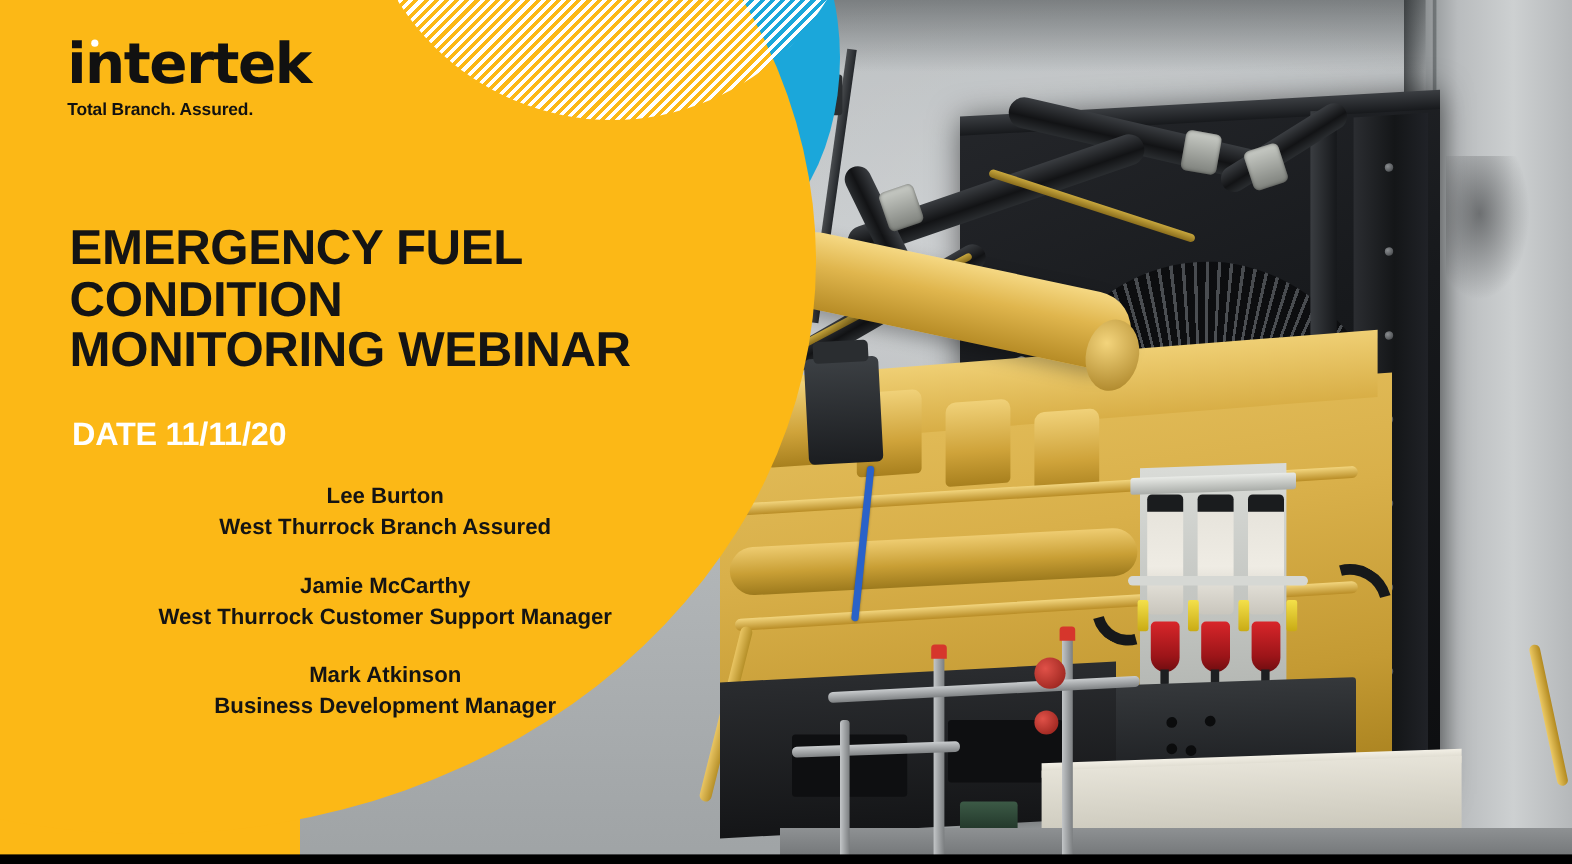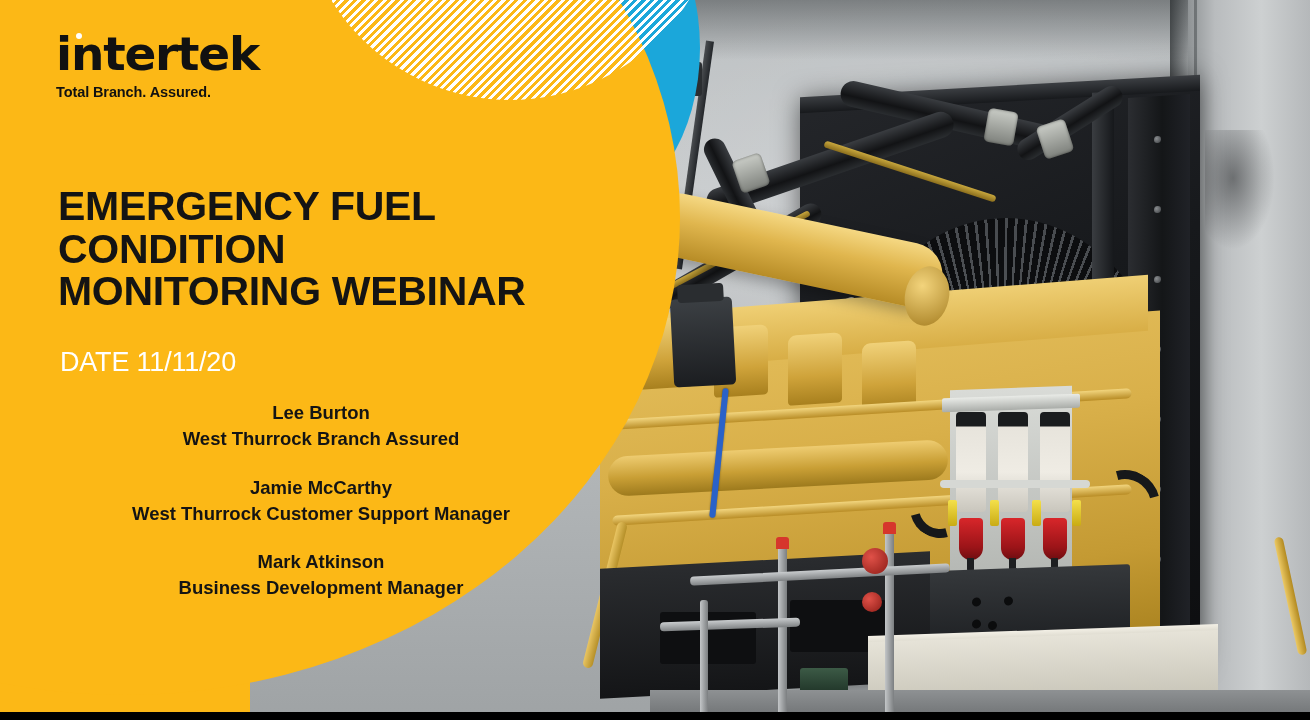--- a/index.html
+++ b/index.html
@@ -332,21 +332,21 @@
   .title{
     position:absolute; left:42px; top:185px; width:560px;
     font-size:41px; font-weight:bold; color:#141414;
     line-height:1.04; letter-spacing:-0.3px;
     font-family:"Liberation Sans", sans-serif;
   }
   .title span{ display:block; }
 
   .date{
     position:absolute; left:44px; top:347px;
-    font-size:27px; font-weight:normal; color:#ffffff;
+    font-size:27px; font-weight:bold; color:#ffffff;
     letter-spacing:-0.2px;
     font-family:"Liberation Sans", sans-serif;
   }
 
   .speakers{ position:absolute; left:45px; top:400px; width:520px; }
   .speaker{ margin-bottom:22px;text-align:center; }
   .sp-name{
     font-size:18.5px; font-weight:600; color:#141414; line-height:1.42;
     font-family:"Liberation Sans", sans-serif;
   }

